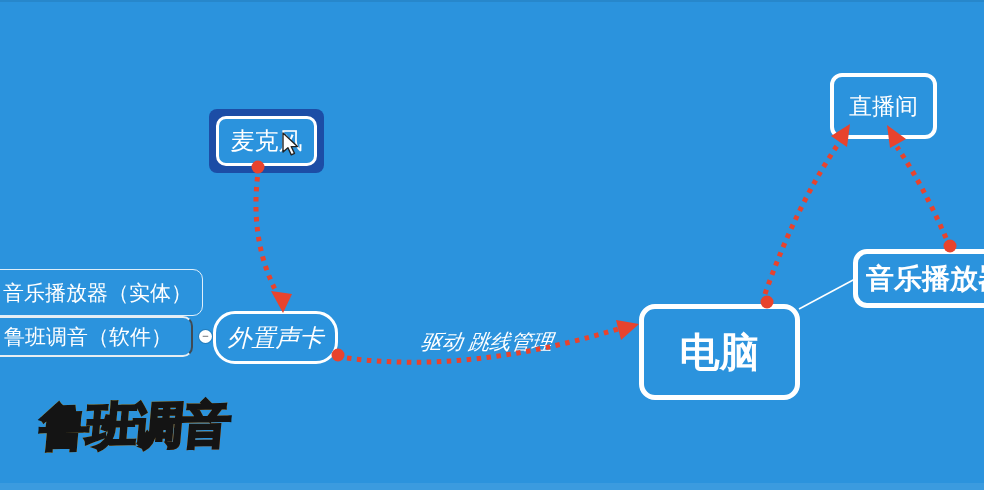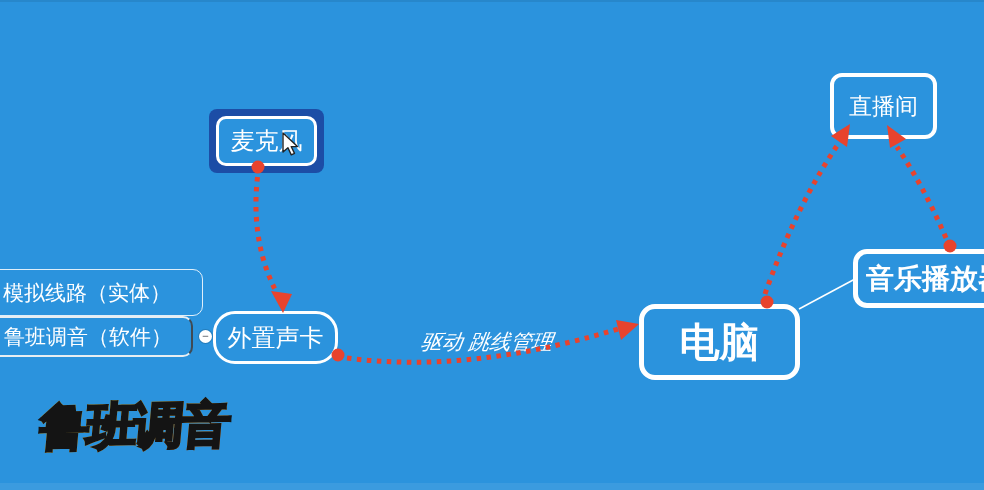--- a/index.html
+++ b/index.html
@@ -22,24 +22,24 @@
     display:flex;align-items:center;justify-content:center;
   }
   .node-mic{
     position:relative;width:101px;height:50px;
     background:#2b93dd;border:3px solid #fff;border-radius:10px;
     display:flex;align-items:center;justify-content:center;
     color:#fff;font-size:24px;box-sizing:border-box;
   }
   .node-soundcard{
     left:213px;top:311px;width:125px;height:53px;
-    border:3px solid #fff;border-radius:22px;font-size:24px;
+    border:3px solid #fff;border-radius:22px;font-size:24px;font-style:italic;
   }
   .node-computer{
-    left:639px;top:304px;width:161px;height:76px;
+    left:639px;top:304px;width:161px;height:96px;
     border:5px solid #fff;border-radius:16px;font-size:40px;font-weight:bold;
   }
   .node-liveroom{
     left:830px;top:73px;width:107px;height:66px;
     border:4px solid #fff;border-radius:12px;font-size:23px;
   }
   .node-music{
     left:853px;top:249px;width:162px;height:59px;
     border:5px solid #fff;border-radius:14px;font-size:28px;font-weight:bold;
     justify-content:flex-start;padding-left:8px;
@@ -89,21 +89,21 @@
   .overlay{position:absolute;left:0;top:0;pointer-events:none;}
   .dots{fill:none;stroke:#e8432d;stroke-width:5;stroke-dasharray:4.5 5.5;}
 </style>
 </head>
 <body>
 
 <div class="canvas">
   <div class="top-edge"></div>
 
   <div class="legend-box legend-analog">
-    <span>模拟线路（实体）</span>
+    <span>音乐播放器（实体）</span>
   </div>
   <div class="legend-box legend-virtual">
     <span>鲁班调音（软件）</span>
   </div>
   <div class="collapse-btn">−</div>
 
   <div class="sel-frame">
     <div class="node-mic">
       <span>麦克风</span>
     </div>

